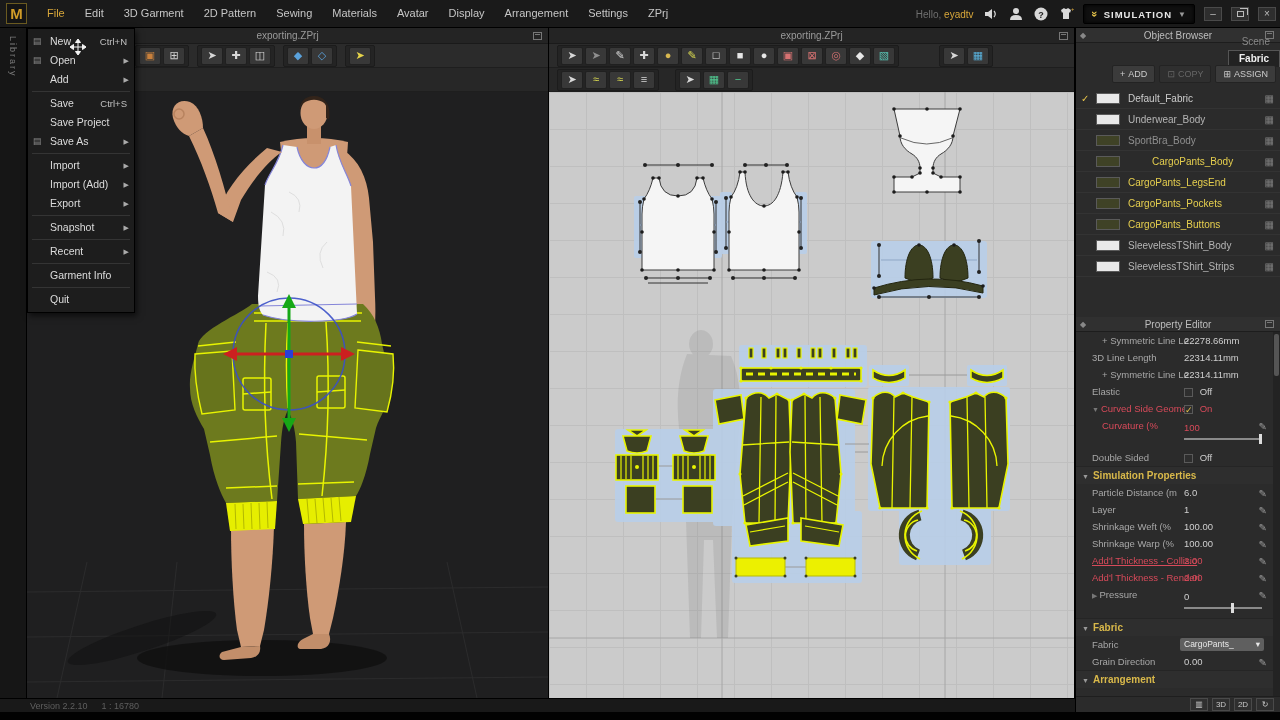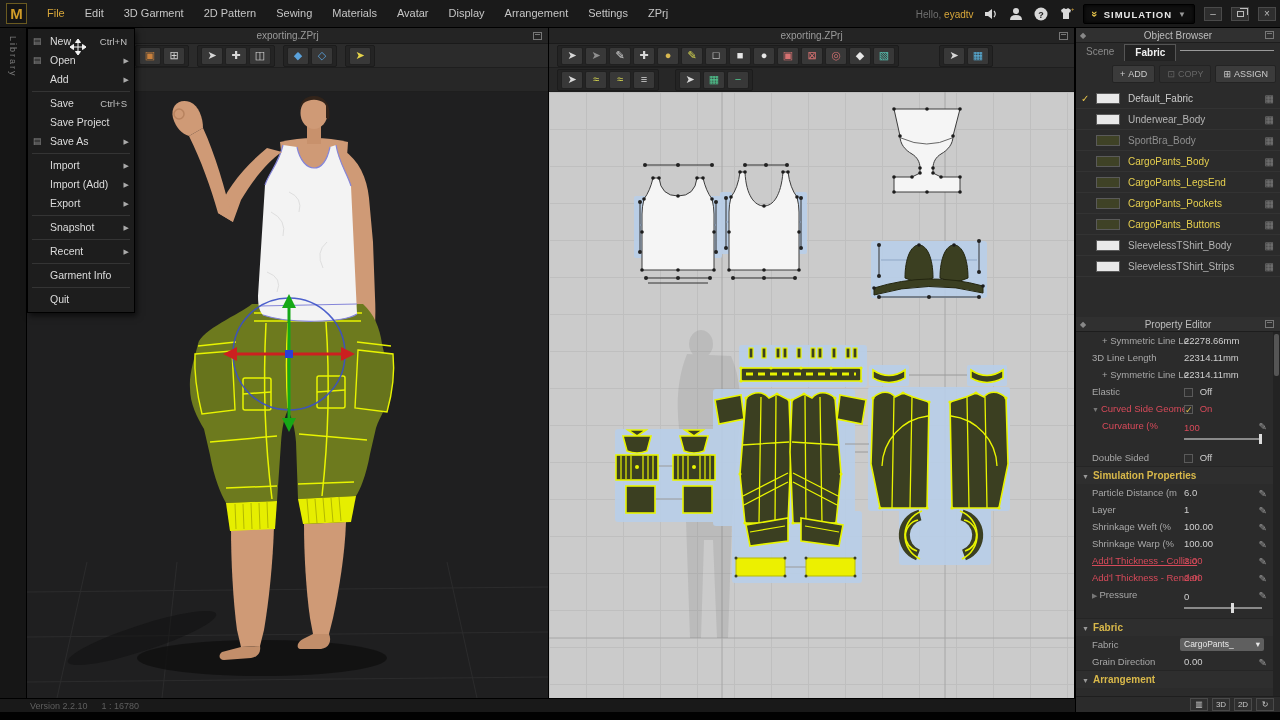--- a/index.html
+++ b/index.html
@@ -63,21 +63,21 @@
   
   .rpanel { position:absolute; left:1075px; top:28px; width:205px; height:684px;
     background:#2b2b2b; border-left:1px solid #000; }
   .panel-header { position:absolute; left:0; width:100%; height:15px; background:#303030;
     border-bottom:1px solid #1d1d1d; display:flex; align-items:center; justify-content:center; }
   .panel-header .ph-title { font-size:10px; color:#bdbdbd; }
   .panel-header .pin { position:absolute; left:4px; color:#888; font-size:8px; }
   .panel-header .maxbox { top:3px; }
   .ob-h { top:0; }
   .pe-h { top:289px; }
-  .ob-tabs { position:absolute; top:15px; left:0; width:100%; height:18px; display:flex; align-items:center; }
+  .ob-tabs { position:absolute; top:6px; left:0; width:100%; height:18px; display:flex; align-items:flex-end;flex-direction:column; }
   .ob-tab { font-size:10px; padding:2px 10px 3px; color:#8a8a8a; }
   .ob-tab.active { color:#f0f0f0; background:#222; border:1px solid #555; border-bottom:none; font-weight:bold; }
   .tab-line { flex:1; border-bottom:1px solid #9a9a9a; height:1px; margin:0 6px 3px 4px; }
   .ob-btns { position:absolute; top:37px; right:4px; display:flex; gap:4px; }
   .ob-btn { height:18px; background:#3b3b3b; border:1px solid #232323; border-radius:2px;
     font-size:9px; color:#ccc; display:flex; align-items:center; gap:3px; padding:0 7px; }
   .ob-btn.disabled { color:#666; background:#2f2f2f; }
   .ob-list { position:absolute; top:60px; left:0; width:100%; }
   .ob-row { height:21px; display:flex; align-items:center; border-bottom:1px solid #333; padding-left:5px; }
   .ob-chk { width:15px; font-size:10px; color:#e6c34a; }
@@ -764,21 +764,21 @@
         </div>
         <div class="ob-row">
           <span class="ob-chk"></span>
           <span class="swatch" style="background: rgb(63, 66, 38);"></span>
           <span class="ob-nm" style="color: rgb(143, 143, 143);">SportBra_Body</span>
           <span class="ob-tex">▦</span>
         </div>
         <div class="ob-row">
           <span class="ob-chk"></span>
           <span class="swatch" style="background: rgb(63, 66, 38);"></span>
-          <span class="ob-nm" style="color: rgb(230, 207, 78);">CargoPants_Body</span>
+          <span class="ob-nm" style="color: rgb(230, 207, 78); margin-left: 24px;">CargoPants_Body</span>
           <span class="ob-tex">▦</span>
         </div>
         <div class="ob-row">
           <span class="ob-chk"></span>
           <span class="swatch" style="background: rgb(63, 66, 38);"></span>
           <span class="ob-nm" style="color: rgb(230, 207, 78);">CargoPants_LegsEnd</span>
           <span class="ob-tex">▦</span>
         </div>
         <div class="ob-row">
           <span class="ob-chk"></span>

